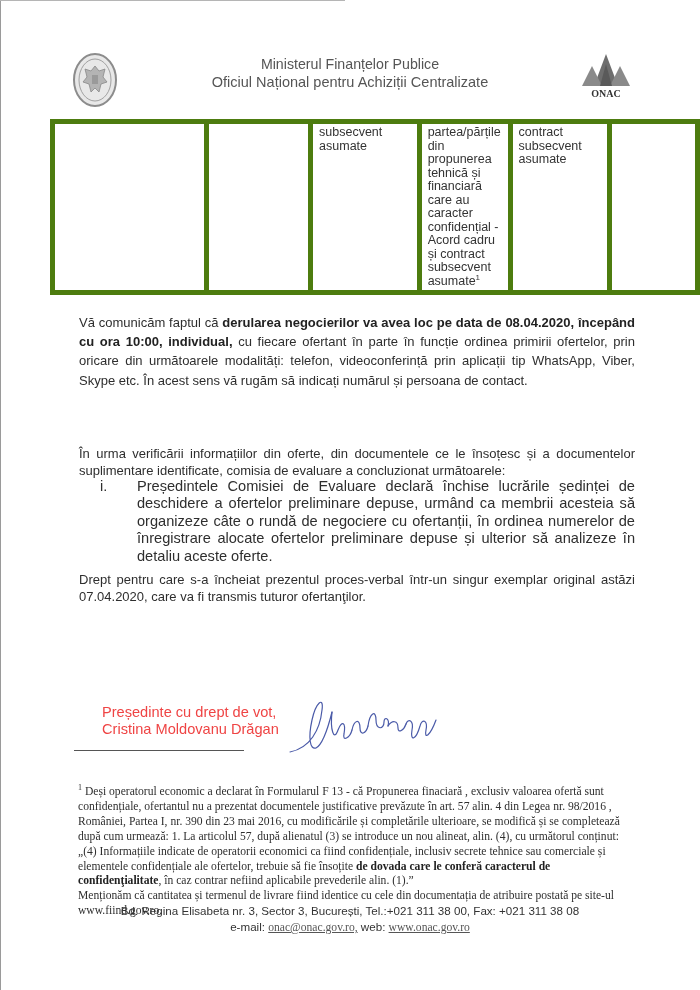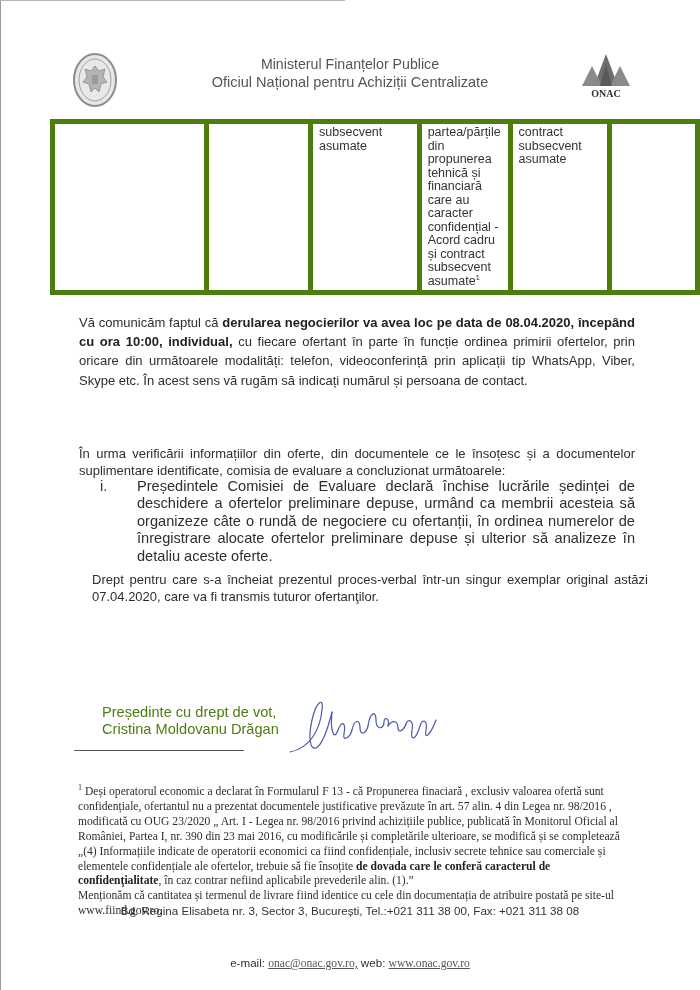--- a/index.html
+++ b/index.html
@@ -21,34 +21,34 @@
   .c1 { width:149px; } .c2 { width:94px; } .c3 { width:94px; } .c4 { width:74px; } .c5 { width:84px; } .c6 { width:77px; }
   sup { font-size:8px; line-height:0; }
 
   
   .para { position:absolute; left:79px; width:556px; font-size:13px; line-height:19.2px; text-align:justify; color:#2e2e2e; }
   .p1 { top:313px; }
   .p2 { top:445px; line-height:17.4px; }
   .p2-list { position:absolute; left:100px; top:478px; width:535px; font-size:14.6px; line-height:17.4px; color:#2e2e2e; }
   .p2-list .num { position:absolute; left:0; top:0; width:30px; }
   .p2-list .txt { position:absolute; left:37px; top:0; width:498px; text-align:justify; }
-  .p3 { top:571px; line-height:17.4px;margin-left:13px; }
+  .p3 { top:571px; line-height:17.4px; }
   b { font-weight:bold; color:#222; }
 
   
-  .sign-role { position:absolute; left:102px; top:704px; font-size:14.6px; line-height:17px; color:#4d7c0f; }
+  .sign-role { position:absolute; left:102px; top:704px; font-size:14.6px; line-height:17px; color:#ef4444; }
   .signature { position:absolute; left:280px; top:690px; width:180px; height:70px; }
 
   .fn-rule { position:absolute; left:74px; top:750px; width:170px; height:1px; background:#555; }
   .footnote { position:absolute; left:78px; top:752px; width:560px; font-family:"Liberation Serif", serif; font-size:11.6px; line-height:14.9px; color:#2e2e2e;margin-top:33px; }
   .footnote .ln { display:block; white-space:nowrap; }
 
   .footer { position:absolute; left:60px; width:580px; text-align:center; font-size:11.6px; color:#333; }
   .f1 { top:904px; }
-  .f2 { top:920px;margin-top:36px; }
+  .f2 { top:920px; }
   .footer .lnk { font-family:"Liberation Serif", serif; text-decoration:underline; color:#555; }
 </style>
 </head>
 <body>
 
 <div class="left-edge"></div>
 <div class="top-edge"></div>
 
 <div class="header">
   <svg class="emblem" viewBox="0 0 46 56">
@@ -114,22 +114,22 @@
     <path d="M108 36 C112 30, 118 30, 118 38 C118 44, 124 40, 126 34"></path>
     <path d="M126 34 C128 28, 134 30, 132 40 C130 52, 136 50, 140 36 C142 28, 148 30, 146 40 C144 50, 150 46, 156 30"></path>
   </g>
 </svg>
 
 <div class="fn-rule"></div>
 
 <div class="footnote">
   <span class="ln"><sup>1</sup><span> Deși operatorul economic a declarat în Formularul F 13 - că Propunerea finaciară , exclusiv valoarea ofertă sunt</span></span>
   <span class="ln">confidențiale, ofertantul nu a prezentat documentele justificative prevăzute în art. 57 alin. 4 din  Legea nr. 98/2016 ,</span>
-  <span class="ln">modificată cu OUG 23/2020 „ Art. I - Legea nr. 98/2016 privind achizițiile publice, publicată în Monitorul Oficial al</span>
   <span class="ln">României, Partea I, nr. 390 din 23 mai 2016, cu modificările și completările ulterioare, se modifică și se completează</span>
+  <span class="ln">după cum urmează: 1. La articolul 57, după alienatul (3) se introduce un nou alineat, alin. (4), cu următorul conținut:</span>
   <span class="ln">„(4) Informațiile indicate de operatorii economici ca fiind confidențiale, inclusiv secrete tehnice sau comerciale și</span>
   <span class="ln"><span>elementele confidențiale ale ofertelor, trebuie să fie însoțite </span><b>de dovada care le conferă caracterul de</b></span>
   <span class="ln"><b>confidenţialitate</b><span>, în caz contrar nefiind aplicabile prevederile alin. (1).”</span></span>
   <span class="ln">Menționăm că  cantitatea și termenul de livrare fiind identice cu cele din documentația de atribuire postată pe site-ul</span>
   <span class="ln">www.fiind.gov.ro.</span>
 </div>
 
 <div class="footer f1">Bd. Regina Elisabeta nr. 3, Sector 3, București, Tel.:+021 311 38 00, Fax: +021 311 38 08</div>
 <div class="footer f2">
   <span>e-mail: </span><span class="lnk">onac@onac.gov.ro,</span><span> web: </span><span class="lnk">www.onac.gov.ro</span>

